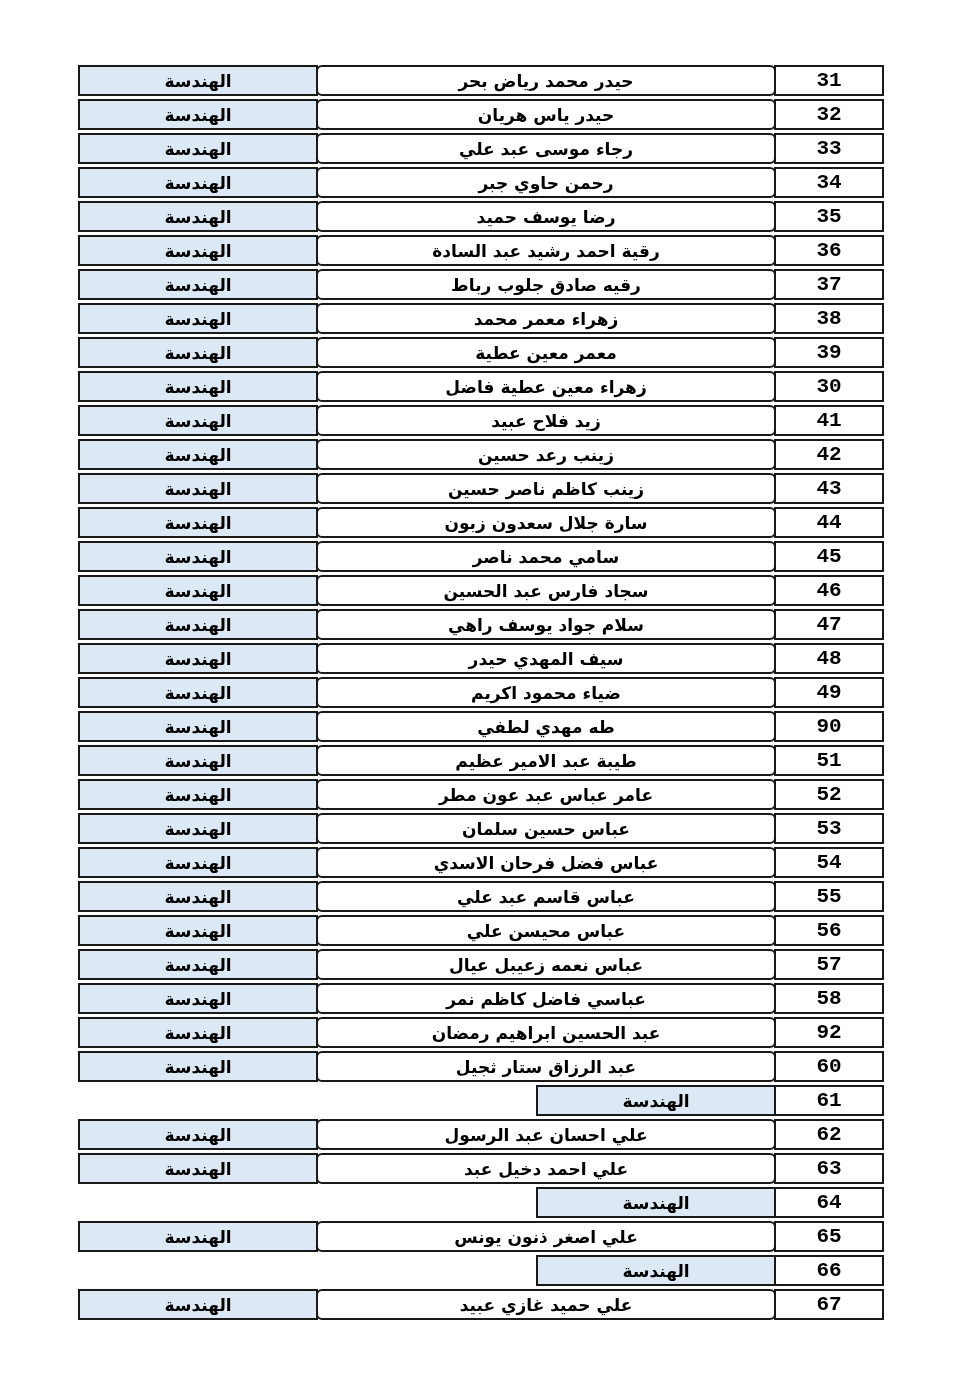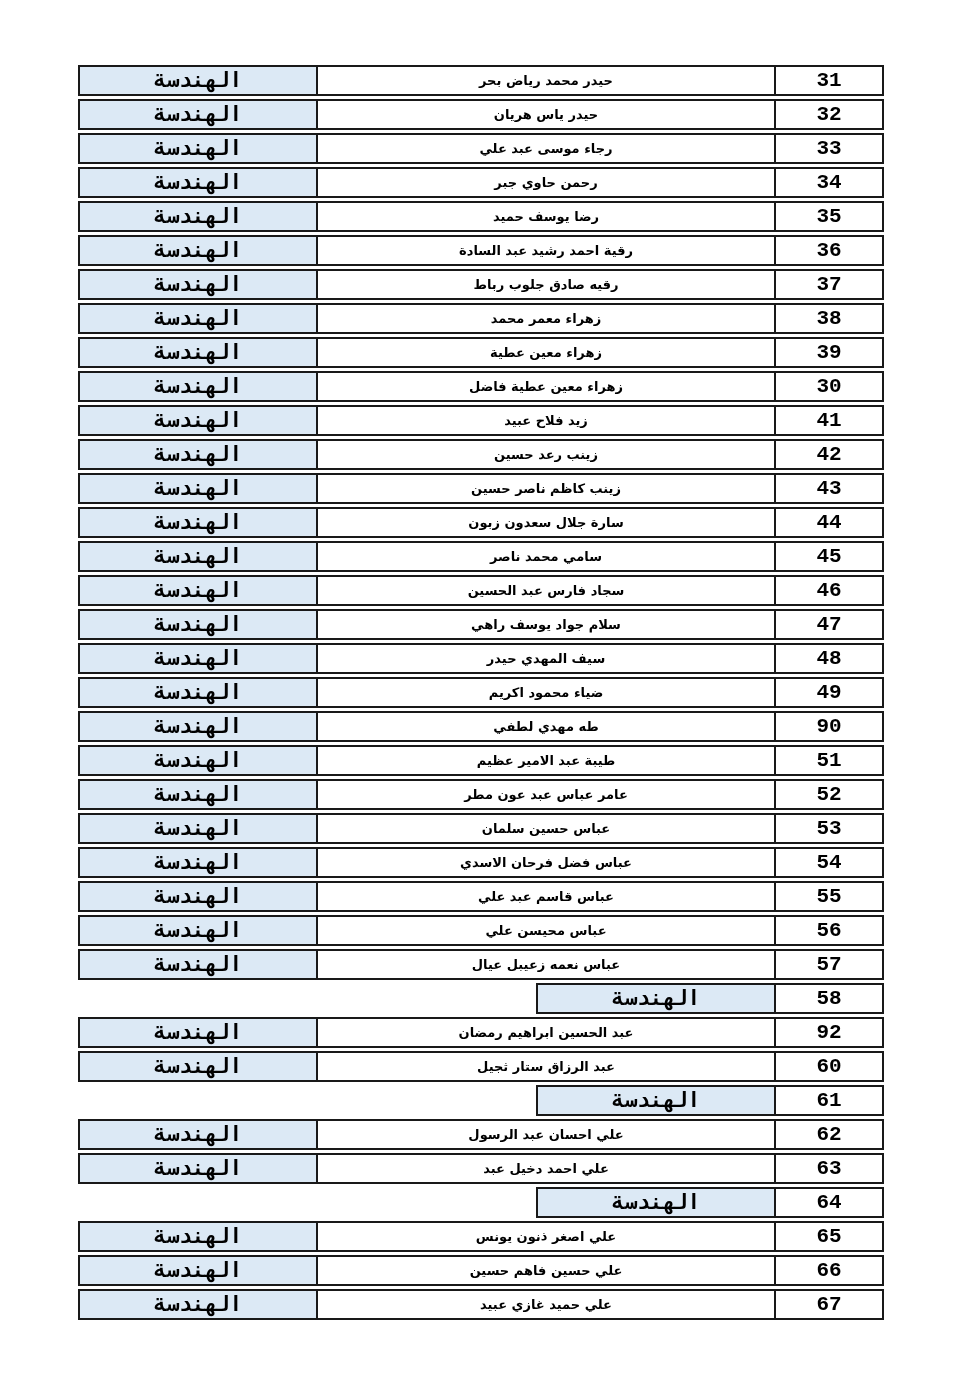--- a/index.html
+++ b/index.html
@@ -48,27 +48,27 @@
     margin-inline-start: -2px; 
   }
   .cell.num {
     flex: 0 0 110px;
     font-family: Liberation Mono, monospace;
     font-size: 21px;
     direction: ltr;
   }
   .cell.name {
     flex: 0 0 460px;
-    font-size: 13px;
+    font-size: 17px;
+    border-radius: 6px;
   }
   .cell.dept {
     flex: 0 0 240px;
     background: var(--dept-fill);
-    font-size: 21px;
-    font-family: Liberation Mono, monospace;
+    font-size: 17px;
   }
 </style>
 </head>
 <body>
 
 <div class="page">
   <div class="roster-table">
   <div class="row">
     <div class="cell num">31</div>
     <div class="cell name">حيدر محمد رياض بحر</div>
@@ -112,21 +112,21 @@
   </div>
 
   <div class="row">
     <div class="cell num">38</div>
     <div class="cell name">زهراء معمر محمد</div>
     <div class="cell dept">الهندسة</div>
   </div>
 
   <div class="row">
     <div class="cell num">39</div>
-    <div class="cell name">زهراء معين عطية</div>
+    <div class="cell name">معمر معين عطية</div>
     <div class="cell dept">الهندسة</div>
   </div>
 
   <div class="row">
     <div class="cell num">30</div>
     <div class="cell name">زهراء معين عطية فاضل</div>
     <div class="cell dept">الهندسة</div>
   </div>
 
   <div class="row">
@@ -226,20 +226,21 @@
   </div>
 
   <div class="row">
     <div class="cell num">57</div>
     <div class="cell name">عباس نعمه زعيبل عيال</div>
     <div class="cell dept">الهندسة</div>
   </div>
 
   <div class="row">
     <div class="cell num">58</div>
+    <div class="cell name">عباسي فاضل كاظم نمر</div>
     <div class="cell dept">الهندسة</div>
   </div>
 
   <div class="row">
     <div class="cell num">92</div>
     <div class="cell name">عبد الحسين ابراهيم رمضان</div>
     <div class="cell dept">الهندسة</div>
   </div>
 
   <div class="row">
@@ -271,21 +272,20 @@
   </div>
 
   <div class="row">
     <div class="cell num">65</div>
     <div class="cell name">علي اصغر ذنون يونس</div>
     <div class="cell dept">الهندسة</div>
   </div>
 
   <div class="row">
     <div class="cell num">66</div>
-    <div class="cell name">علي حسين فاهم حسين</div>
     <div class="cell dept">الهندسة</div>
   </div>
 
   <div class="row">
     <div class="cell num">67</div>
     <div class="cell name">علي حميد غازي عبيد</div>
     <div class="cell dept">الهندسة</div>
   </div>
 </div>
 </div>

